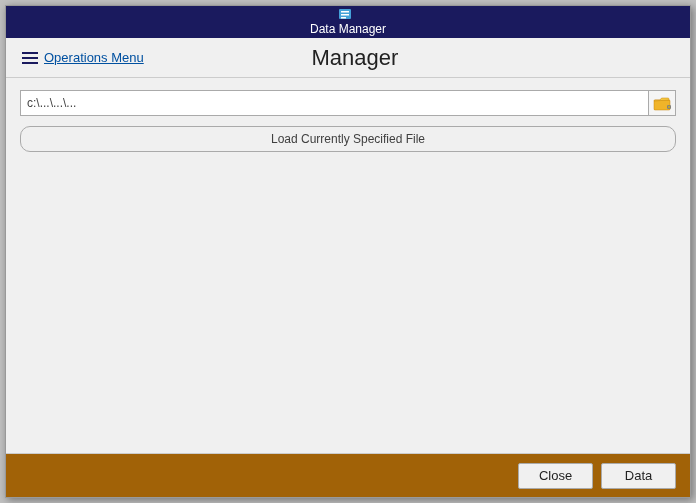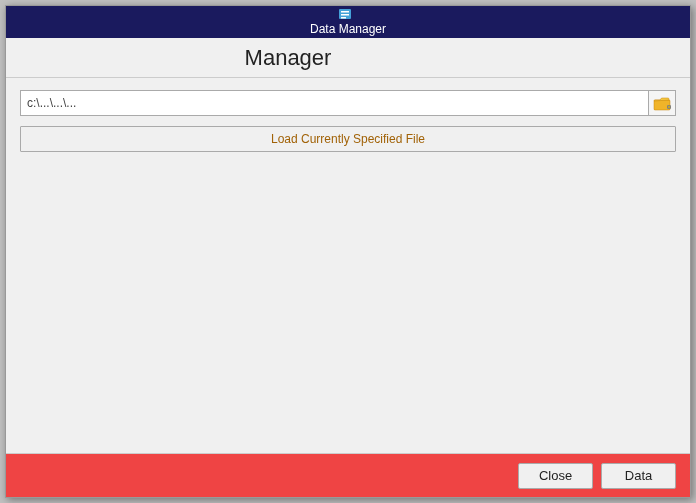--- a/index.html
+++ b/index.html
@@ -170,31 +170,31 @@
       height: 16px;
     }
 
     .load-btn {
       height: 26px;
       padding: 0 10px;
       background: #f0f0f0;
       border: 1px solid #aaa;
       cursor: pointer;
       font-size: 12px;
-      color: #a16207;
-      border-radius: 1px;
+      color: #404040;
+      border-radius: 10px;
     }
 
     .spacer {
       flex: 1;
     }
 
     .footer {
       height: 44px;
-      background: #ef4444;
+      background: #a16207;
       border-top: 1px solid #ccc;
       display: flex;
       align-items: center;
       justify-content: flex-end;
       padding: 0 14px;
       gap: 8px;
       flex-shrink: 0;
     }
 
     .footer-btn {
@@ -222,20 +222,28 @@
     </svg>
     <span class="title-bar-text">Data Manager</span>
     <div class="title-bar-controls">
       <button class="title-btn">—</button>
       <button class="title-btn">□</button>
       <button class="title-btn close">✕</button>
     </div>
   </div>
 
   <div class="toolbar">
+    <div class="operations-menu">
+      <div class="hamburger-icon">
+        <span></span>
+        <span></span>
+        <span></span>
+      </div>
+      <span class="operations-label">Operations Menu</span>
+    </div>
     <div class="main-title">Manager</div>
   </div>
 
   <div class="content-area">
     <div class="file-input-row">
       <input class="file-path-input" type="text" value="c:\...\...\..." style="">
       <button class="browse-btn">
         <svg class="folder-icon-svg" viewBox="0 0 18 16" xmlns="http://www.w3.org/2000/svg">
           <rect x="1" y="5" width="16" height="10" rx="1" fill="#e6a020"></rect>
           <rect x="1" y="5" width="16" height="10" rx="1" fill="#f0b429" stroke="#c8860a" stroke-width="0.5"></rect>

